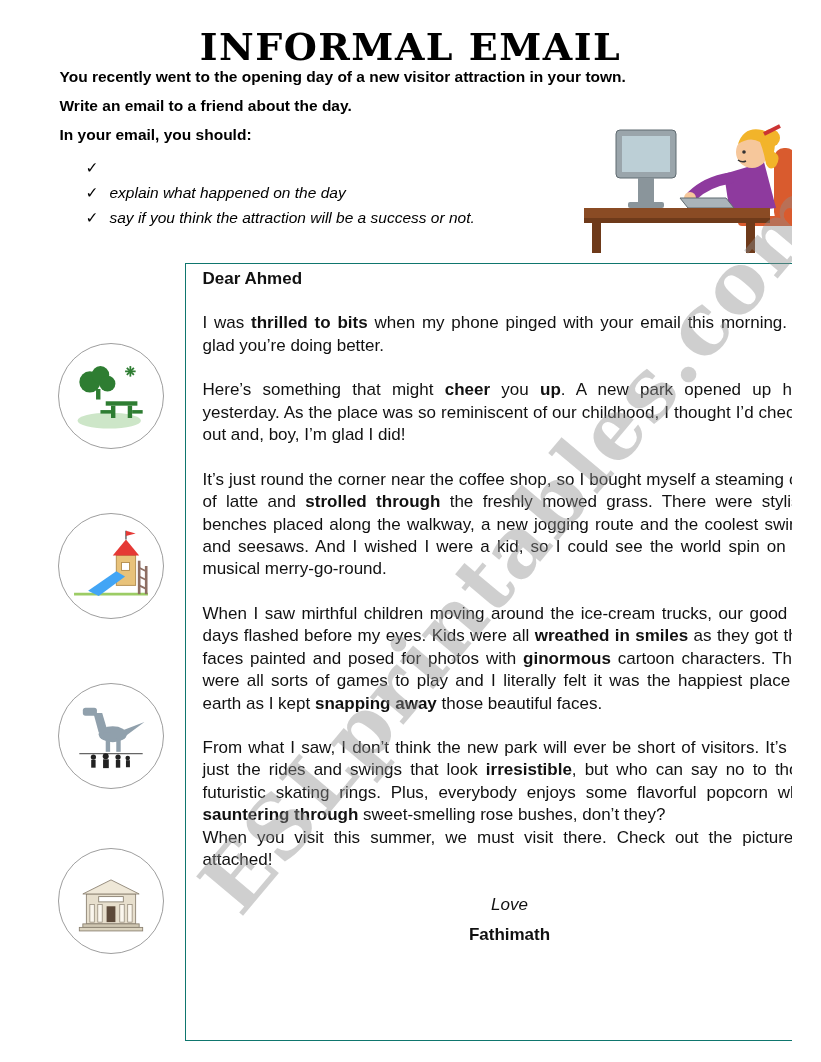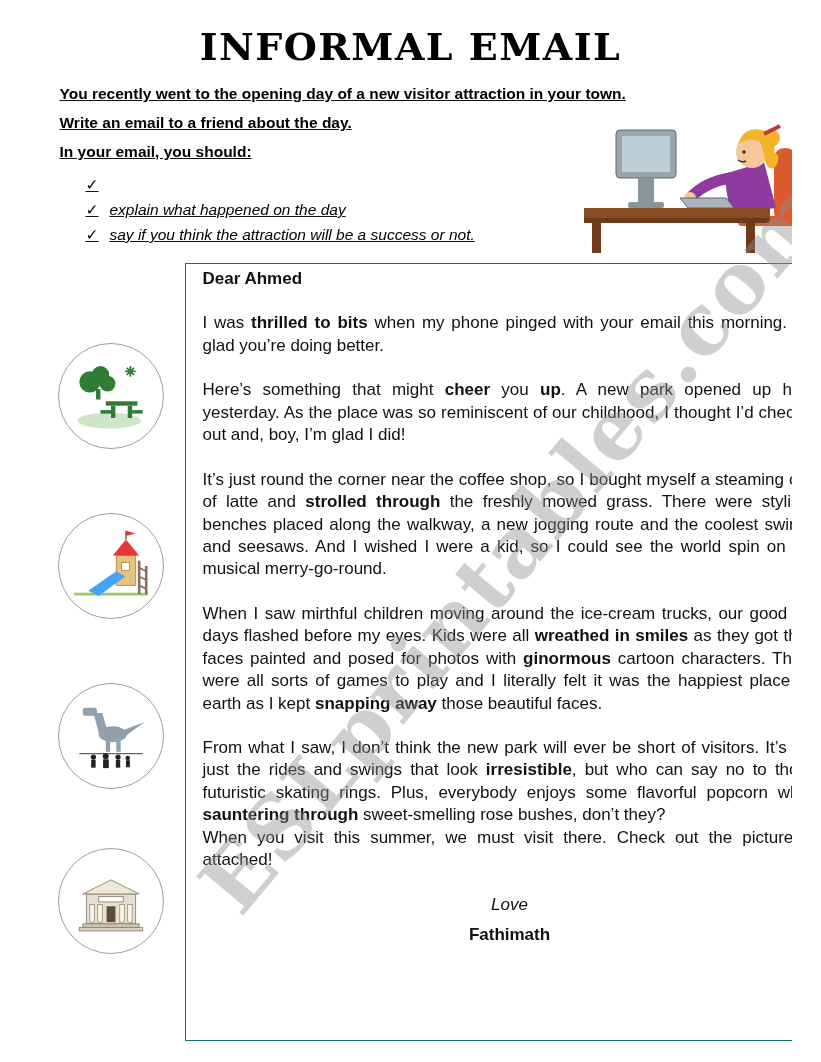--- a/index.html
+++ b/index.html
@@ -6,21 +6,21 @@
   .page {
     position:relative; width:762px; height:1062px; margin:0 auto;
     background:#ffffff; overflow:hidden; color:#111;
     font-family:"Liberation Sans", sans-serif;
   }
   .title {
     margin:0; padding-top:24px; text-align:center;
     font-family:"DejaVu Serif", serif; font-size:38px; font-weight:900;
     letter-spacing:1.5px; color:#000;
   }
-  .instructions { position:absolute; left:30px; top:85px; width:760px;text-decoration:underline; }
+  .instructions { position:absolute; left:30px; top:68px; width:760px; }
   .inst-line { margin:0 0 11px 0; font-weight:bold; font-size:15.5px; color:#000; }
   .inst-line.last { margin-bottom:15px;margin-top:7px; }
   .bullets { margin-left:26px; }
   .bullet { display:flex; gap:10px; font-size:15.5px; margin-bottom:7px; color:#000; }
   .bullet .check { font-style:normal; width:14px; flex:0 0 auto; }
   .bullet .bullet-text { font-style:italic; }
   .clipart { position:absolute; left:548px; top:108px; width:232px; height:148px; }
   .email-box {
     position:absolute; left:155px; top:263px; width:650px; height:778px;
     border:1px solid #0f766e; box-sizing:border-box; padding:4px 17px;

